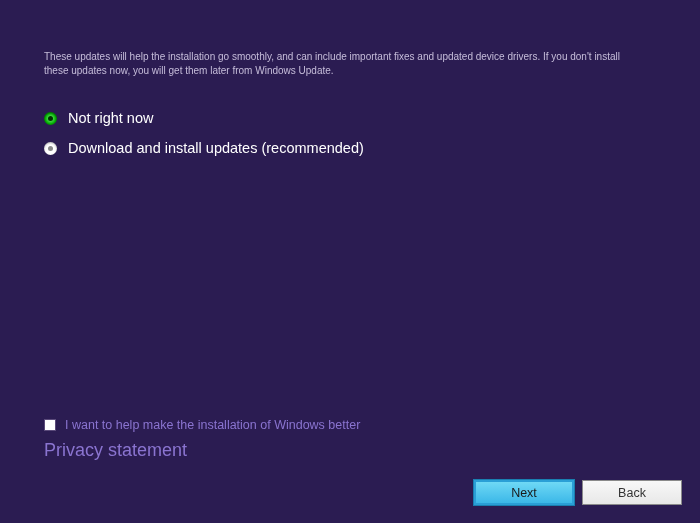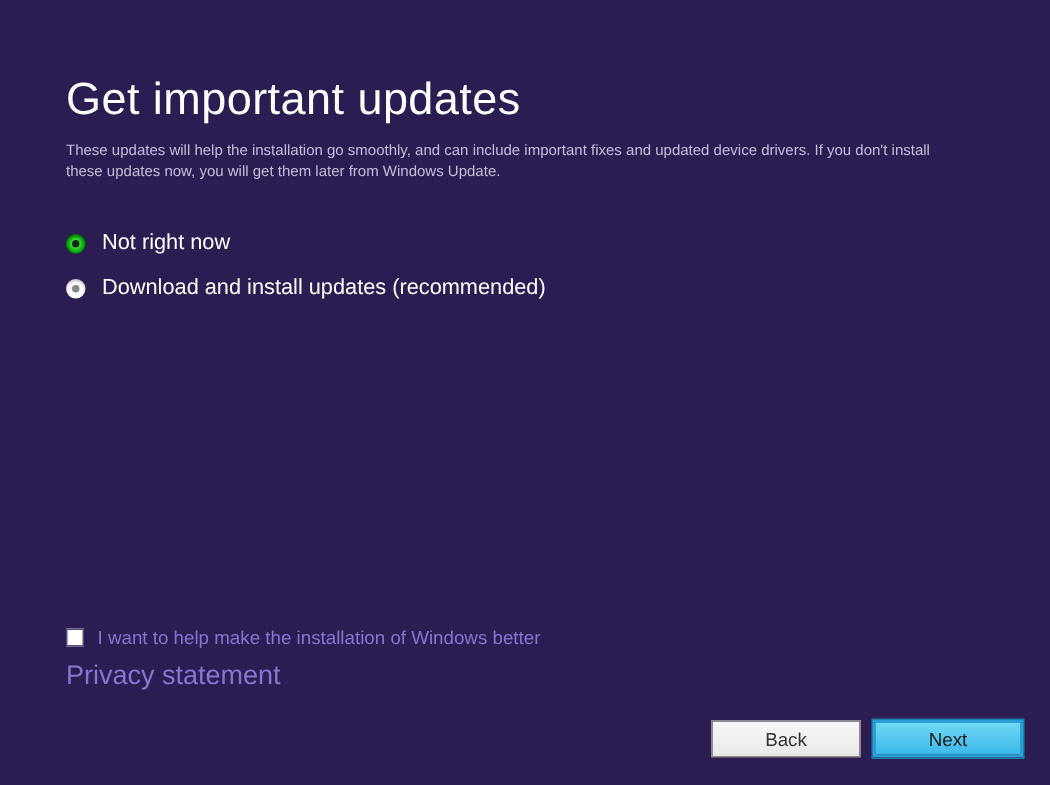--- a/index.html
+++ b/index.html
@@ -132,21 +132,20 @@
       background: linear-gradient(#6fd8f5, #3bb8e8);
       color: #1a1a1a;
       border: 2px solid #2a9fd6;
       box-shadow: 0 0 0 1px #1a7fb0;
     }
   </style>
 </head>
 <body>
 
 <div class="container">
-  <h1 class="title">Get important updates</h1>
   <p class="description">These updates will help the installation go smoothly, and can include important fixes and updated device drivers. If you don't install these updates now, you will get them later from Windows Update.</p>
 
   <div class="radio-group">
     <div class="radio-option">
       <span class="radio-circle selected"></span>
       <span class="radio-label">Not right now</span>
     </div>
     <div class="radio-option">
       <span class="radio-circle unselected"></span>
       <span class="radio-label">Download and install updates (recommended)</span>
@@ -156,15 +155,15 @@
 
 <div class="bottom-section">
   <div class="checkbox-row">
     <span class="checkbox"></span>
     <span class="help-link">I want to help make the installation of Windows better</span>
   </div>
   <a class="privacy-link">Privacy statement</a>
 </div>
 
 <div class="button-row">
+  <button class="btn btn-next">Next</button>
   <button class="btn btn-back">Back</button>
-  <button class="btn btn-next">Next</button>
 </div>
 
 </body></html>

